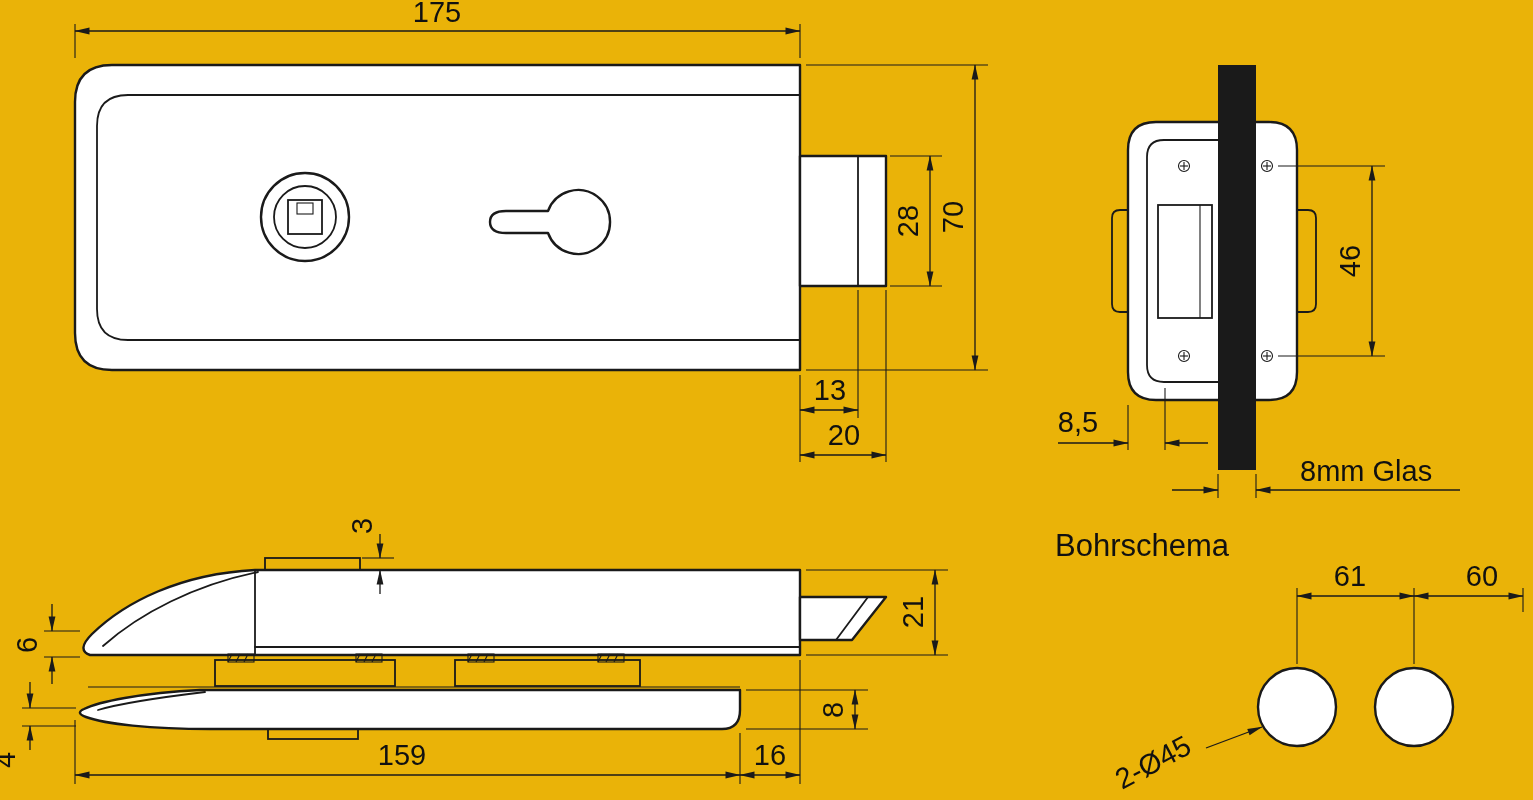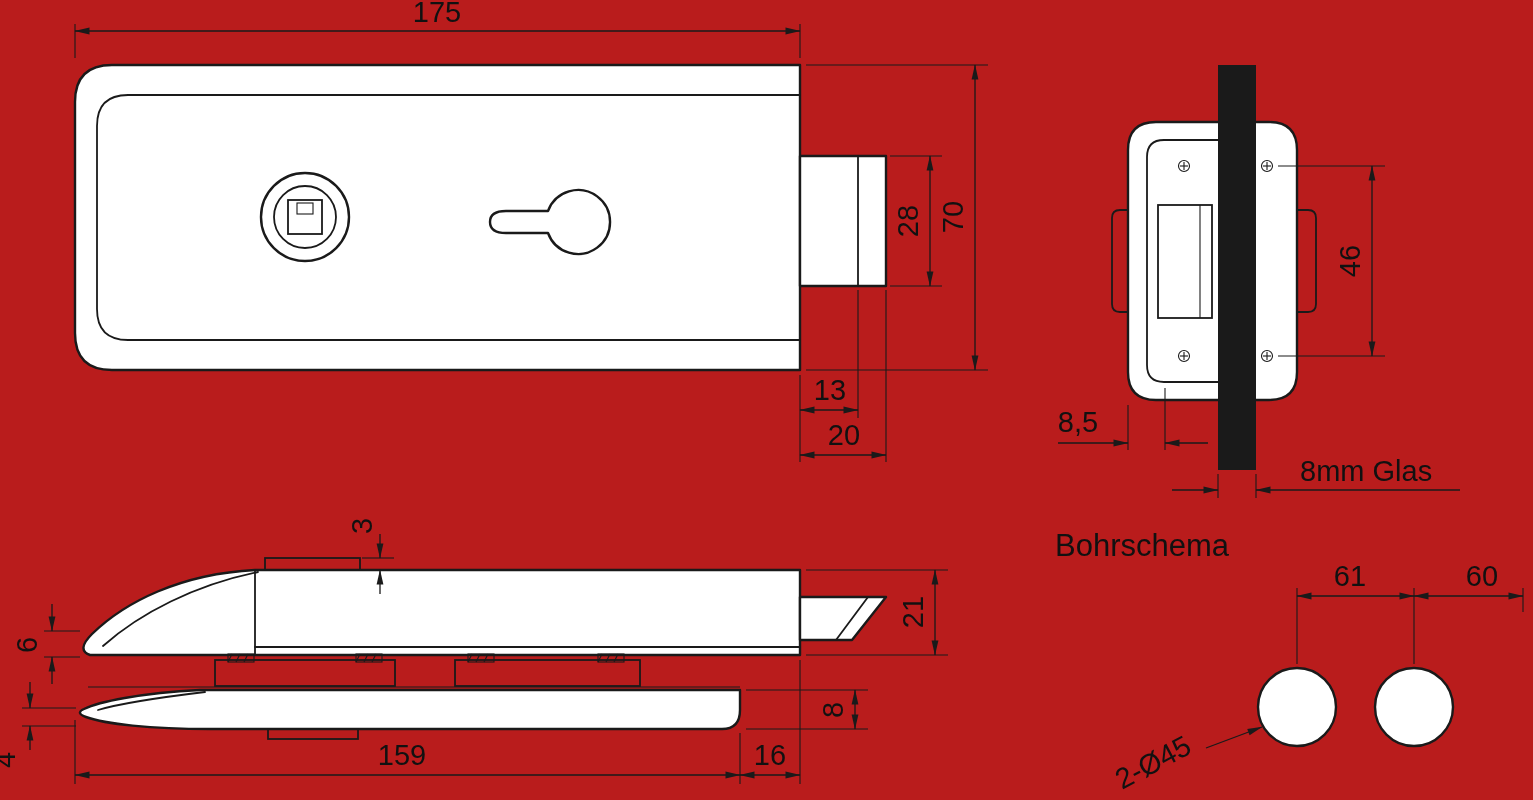--- a/index.html
+++ b/index.html
@@ -1,16 +1,16 @@
 <!DOCTYPE html>
 <html><head>
 <meta charset="utf-8">
 <style>
   html,body{margin:0;padding:0;background:#ffffff;}
-  .stage{width:1533px;height:800px;background:#b91c1c;overflow:hidden;position:relative;}
+  .stage{width:1533px;height:800px;background:#eab308;overflow:hidden;position:relative;}
   svg{display:block;}
   .outline{fill:#ffffff;stroke:#1a1a1a;stroke-width:2.4;stroke-linejoin:round;stroke-linecap:round;}
   .detail{fill:none;stroke:#1a1a1a;stroke-width:1.8;stroke-linecap:round;}
   .thin{fill:none;stroke:#1a1a1a;stroke-width:1.1;}
   .dim{stroke:#1a1a1a;stroke-width:1.3;fill:none;}
   .ext{stroke:#1a1a1a;stroke-width:1.1;fill:none;}
   .solidfill{fill:#1a1a1a;stroke:none;}
   text{font-family:"Liberation Sans", sans-serif;font-size:29px;fill:#111111;}
   .titleTxt{font-size:31px;}
 </style>

